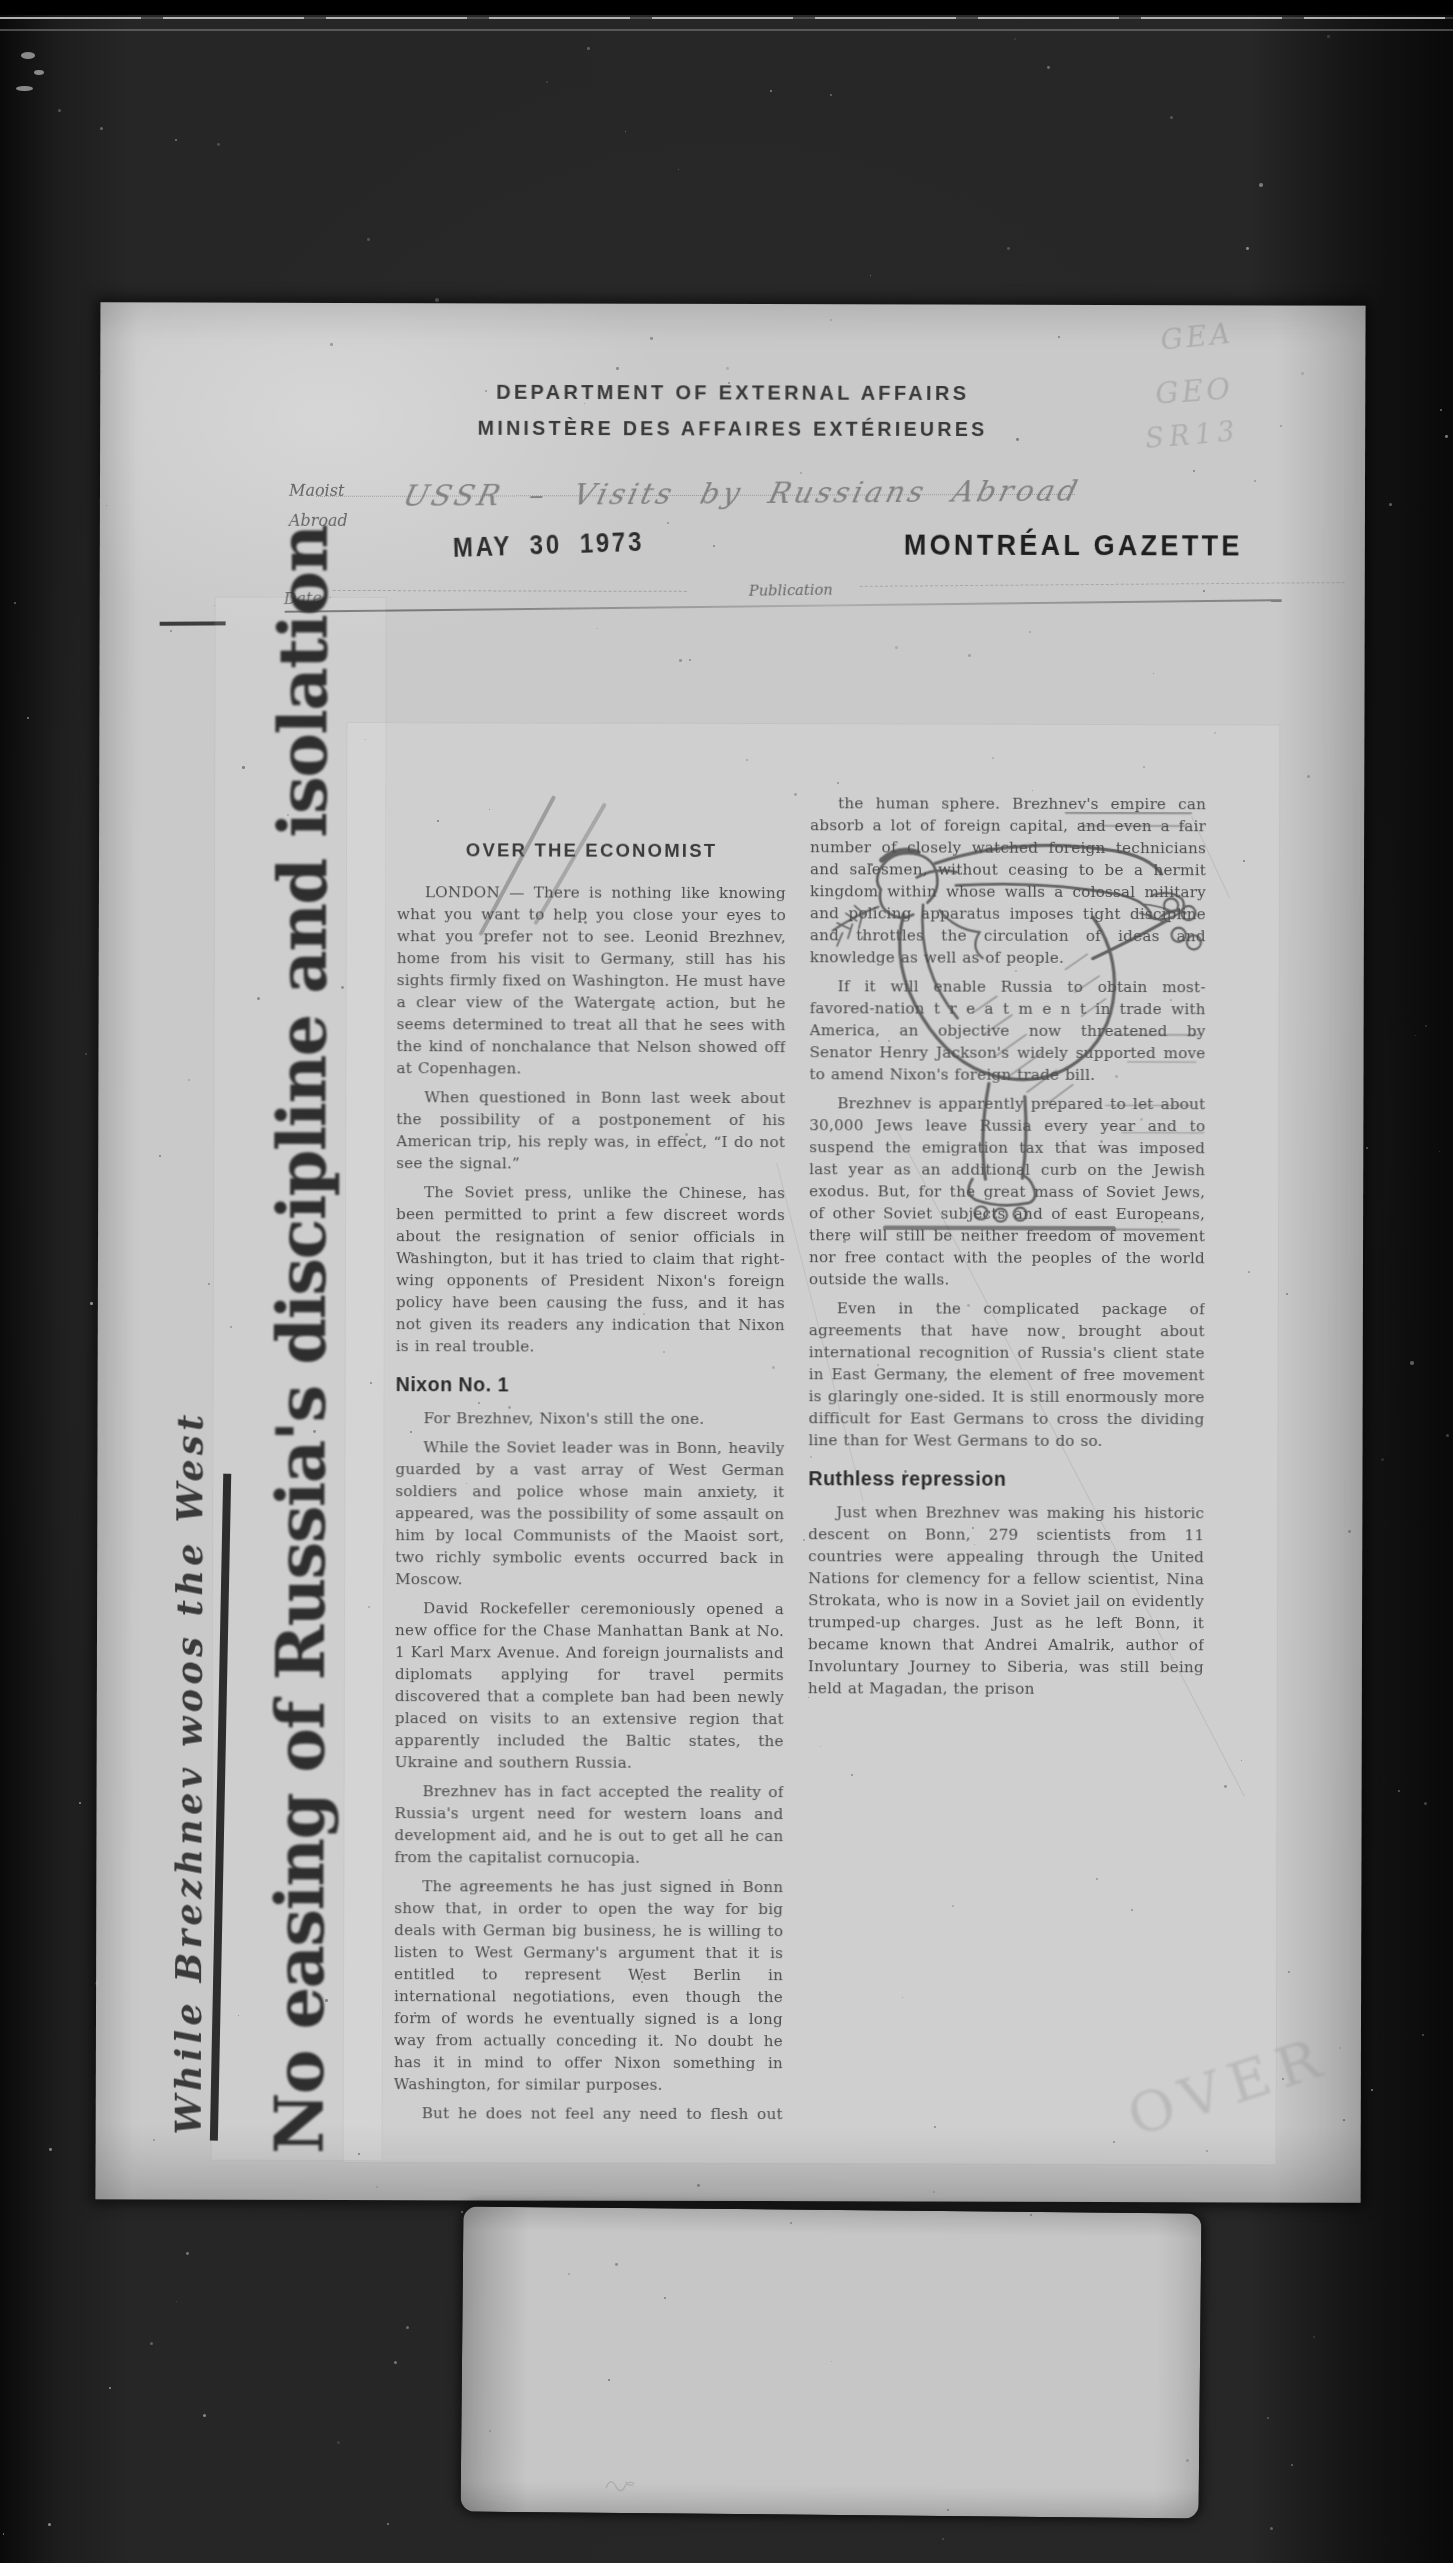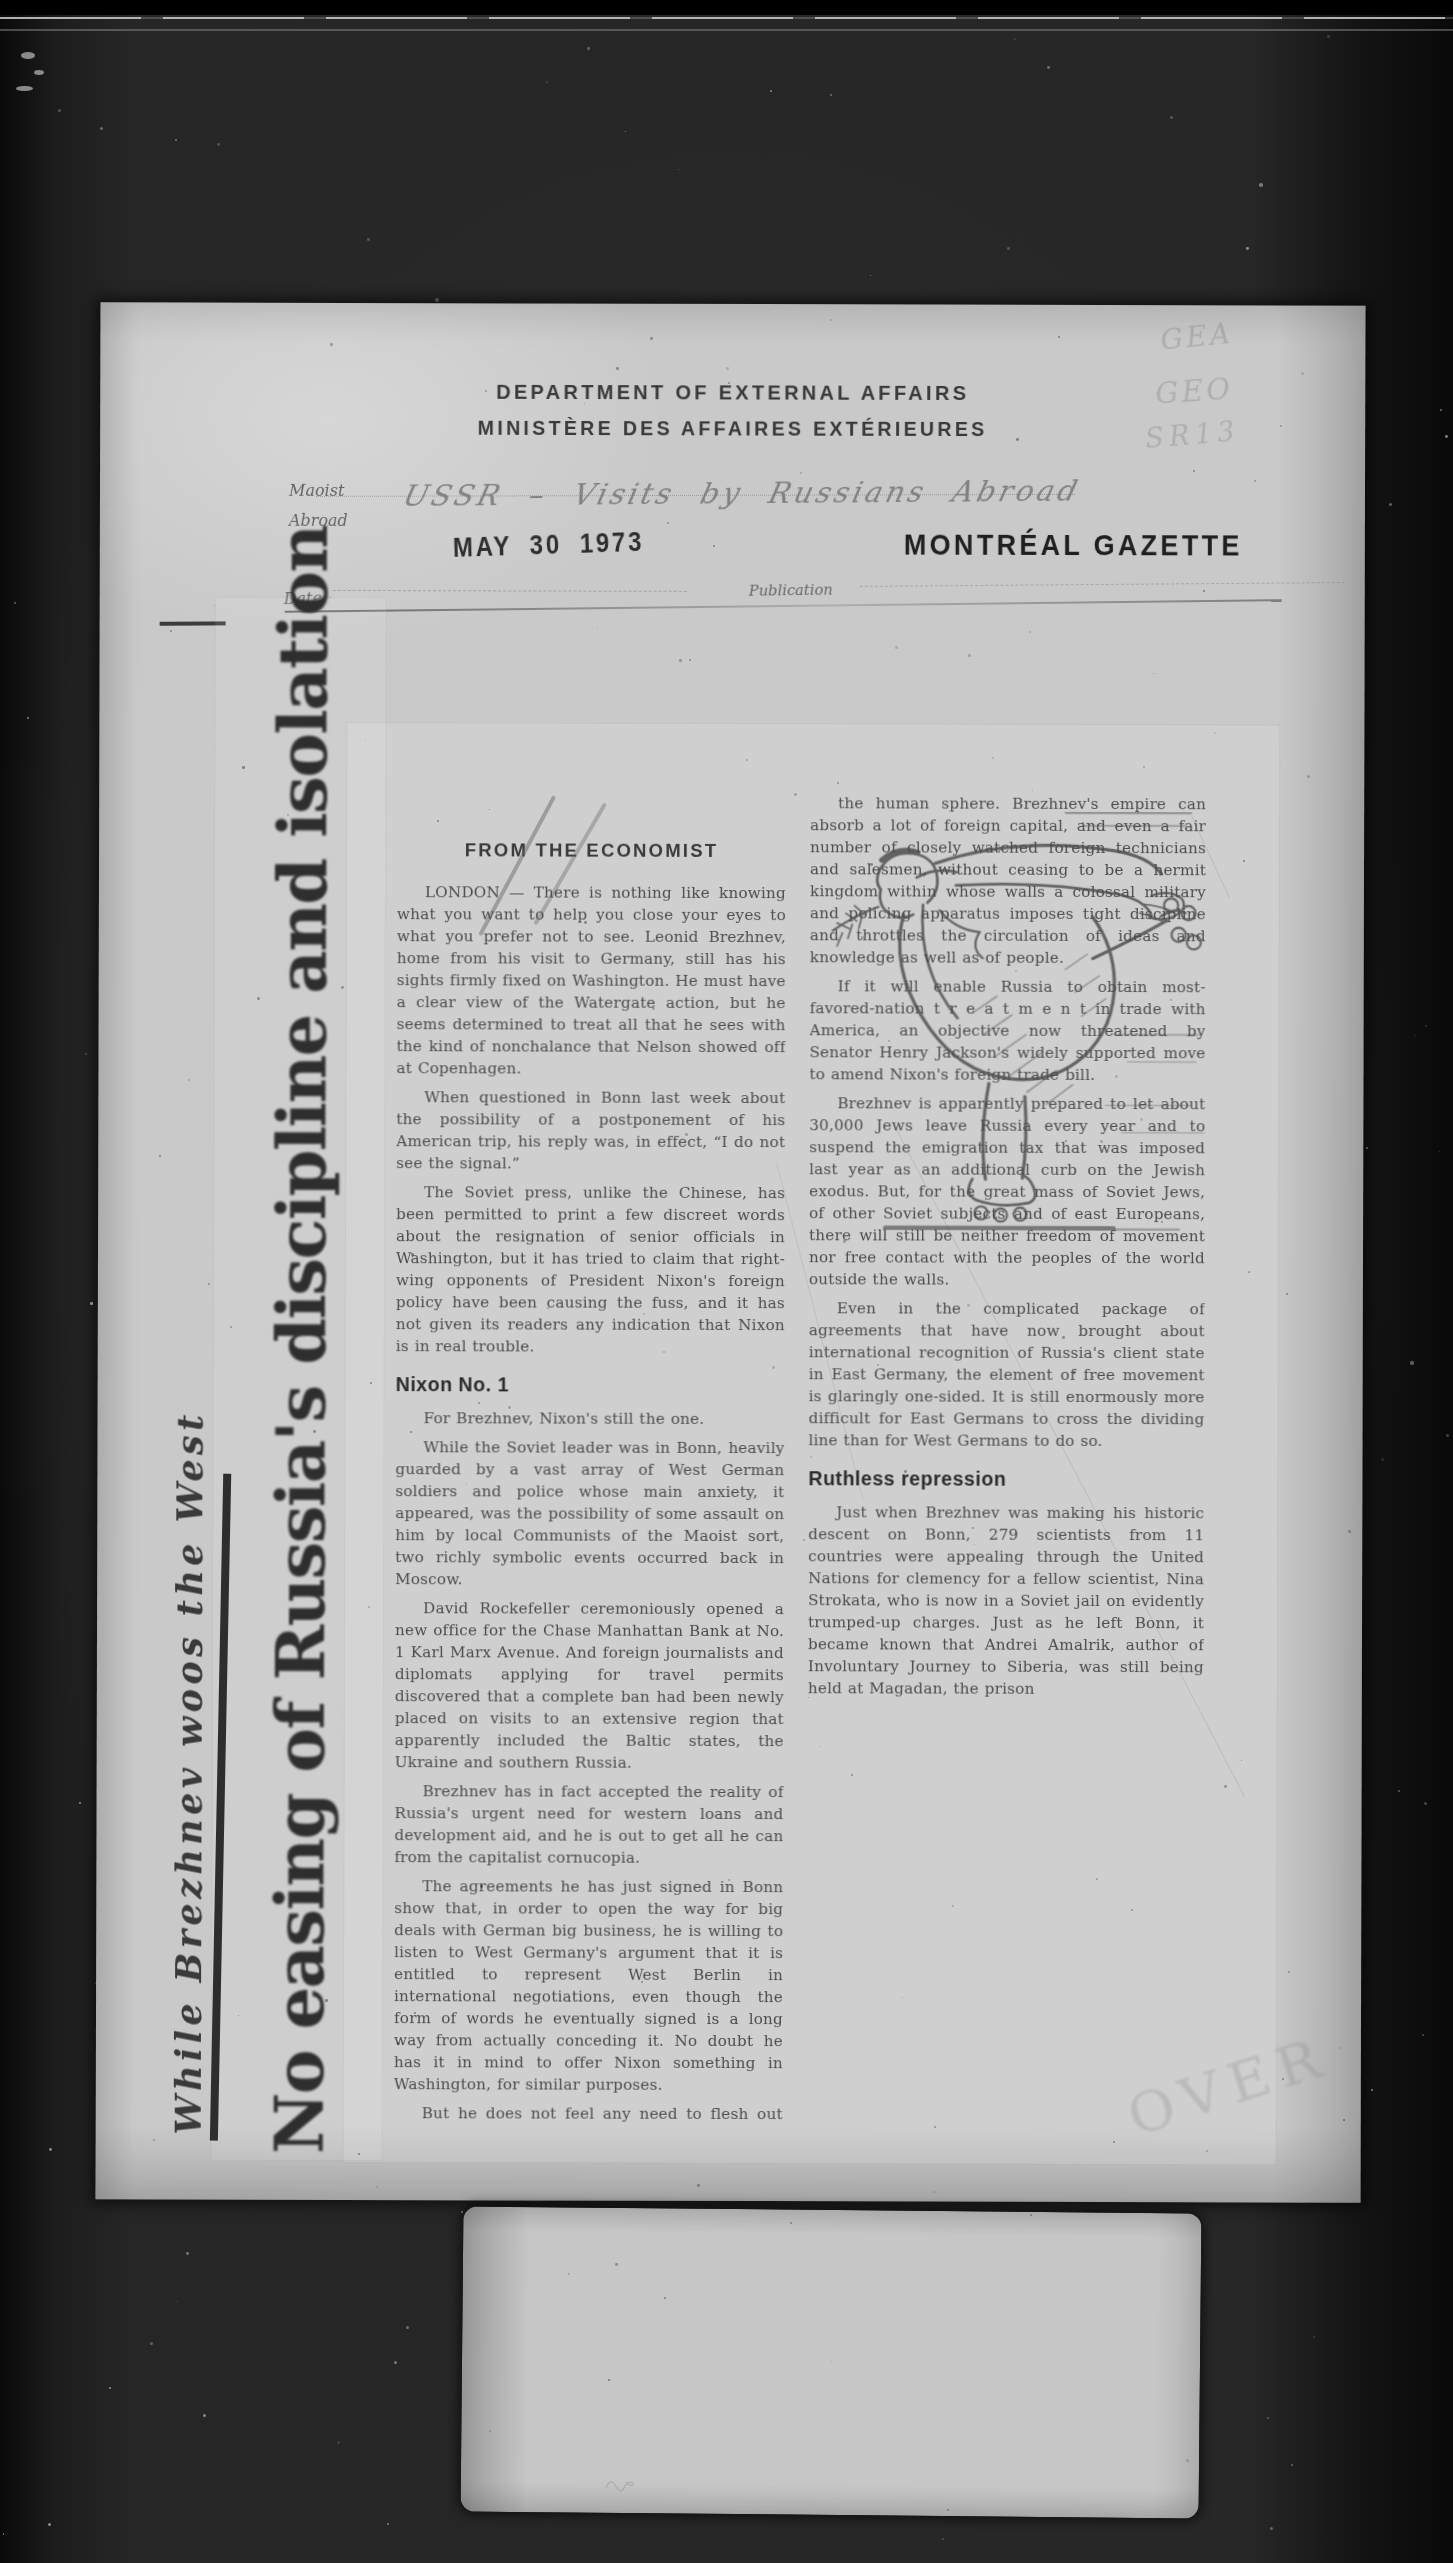--- a/index.html
+++ b/index.html
@@ -152,21 +152,21 @@
     <div class="rule-main"></div>
 
     <div class="clip-strip"></div>
     <div class="clip-main"></div>
 
     <div class="kicker">While Brezhnev woos the West</div>
     <div class="kicker-rule"></div>
     <div class="headline">No easing of Russia's discipline and isolation</div>
 
     <div class="credit-wrap">
-      <span class="credit">FROM THE ECONOMIST</span>
+      <span class="credit">OVER THE ECONOMIST</span>
     </div>
     <div class="slash slash-a"></div>
     <div class="slash slash-b"></div>
 
     <div class="col col-left">
         <p class="body-p">LONDON — There is nothing like knowing what you want to help you close your eyes to what you prefer not to see. Leonid Brezhnev, home from his visit to Germany, still has his sights firmly fixed on Washington. He must have a clear view of the Watergate action, but he seems determined to treat all that he sees with the kind of nonchalance that Nelson showed off at Copenhagen.</p>
         <p class="body-p">When questioned in Bonn last week about the possibility of a postponement of his American trip, his reply was, in effect, “I do not see the signal.”</p>
         <p class="body-p">The Soviet press, unlike the Chinese, has been permitted to print a few discreet words about the resignation of senior officials in Washington, but it has tried to claim that right-wing opponents of President Nixon's foreign policy have been causing the fuss, and it has not given its readers any indication that Nixon is in real trouble.</p>
         <h3 class="subhead">Nixon No. 1</h3>
         <p class="body-p">For Brezhnev, Nixon's still the one.</p>

